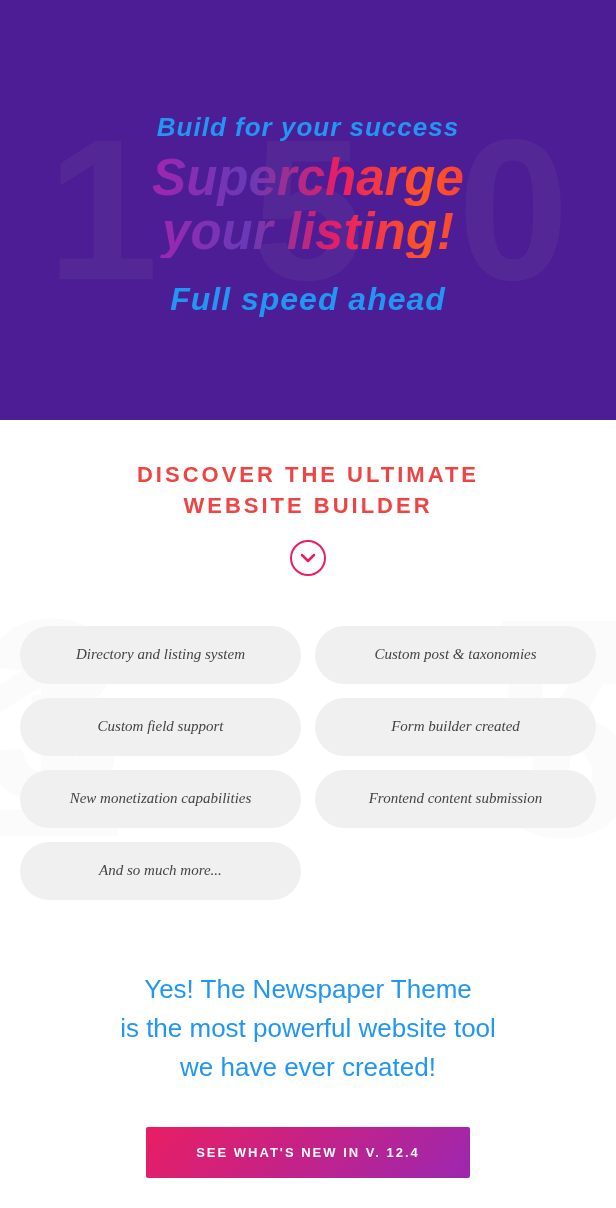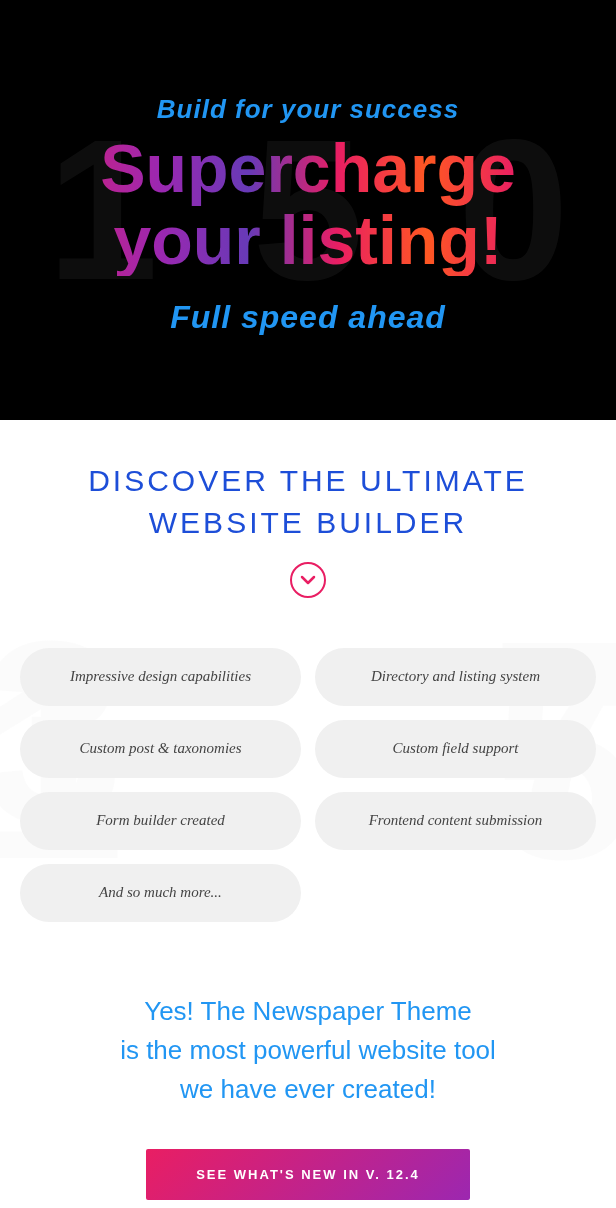--- a/index.html
+++ b/index.html
@@ -10,21 +10,21 @@
       background: #ffffff;
       font-family: Georgia, 'Times New Roman', serif;
       overflow-x: hidden;
     }
 
     
     .hero {
       position: relative;
       width: 100%;
       min-height: 420px;
-      background: #000000;
+      background: #4c1d95;
       display: flex;
       flex-direction: column;
       align-items: center;
       justify-content: center;
       overflow: hidden;
       padding: 30px 10px 20px;
     }
 
     
     .bg-numbers {
@@ -57,22 +57,23 @@
       font-size: 26px;
       font-weight: 800;
       font-style: italic;
       color: #2196F3;
       letter-spacing: 1px;
       margin-bottom: 8px;
       font-family: Arial, sans-serif;
     }
 
     .hero-title {
-      font-size: 68px;
+      font-size: 51px;
       font-weight: 900;
+      font-style: italic;
       line-height: 1.05;
       margin-bottom: 12px;
       font-family: Arial, sans-serif;
       background: linear-gradient(90deg, #e91e63 0%, #9c27b0 25%, #673ab7 40%, #e91e63 55%, #ff5722 70%, #e91e63 85%, #9c27b0 100%);
       -webkit-background-clip: text;
       -webkit-text-fill-color: transparent;
       background-clip: text;
     }
 
     .hero-tagline {
@@ -86,23 +87,23 @@
     }
 
     
     .discover-section {
       text-align: center;
       padding: 40px 20px 20px;
       background: #fff;
     }
 
     .discover-title {
-      font-size: 30px;
-      font-weight: 400;
-      color: #1d4ed8;
+      font-size: 22px;
+      font-weight: 700;
+      color: #ef4444;
       letter-spacing: 3px;
       text-transform: uppercase;
       line-height: 1.4;
       font-family: Arial, sans-serif;
     }
 
     .chevron-down {
       margin: 18px auto 0;
       width: 36px;
       height: 36px;
@@ -240,38 +241,38 @@
 
 <section class="features-section">
   <div class="features-bg">
     <span class="features-bg-num n1">1</span>
     <span class="features-bg-num n2">5</span>
     <span class="features-bg-num n3">3</span>
     <span class="features-bg-num n4">7</span>
   </div>
   <div class="features-grid">
 
-    <div class="feature-pill">
-      <span>Impressive design capabilities</span>
-    </div>
 
     <div class="feature-pill">
       <span>Directory and listing system</span>
     </div>
     <div class="feature-pill">
       <span>Custom post &amp; taxonomies</span>
     </div>
 
     <div class="feature-pill">
       <span>Custom field support</span>
     </div>
     <div class="feature-pill">
       <span>Form builder created</span>
     </div>
 
+    <div class="feature-pill">
+      <span>New monetization capabilities</span>
+    </div>
 
     <div class="feature-pill">
       <span>Frontend content submission</span>
     </div>
     <div class="feature-pill">
       <span>And so much more...</span>
     </div>
   </div>
 </section>
 

